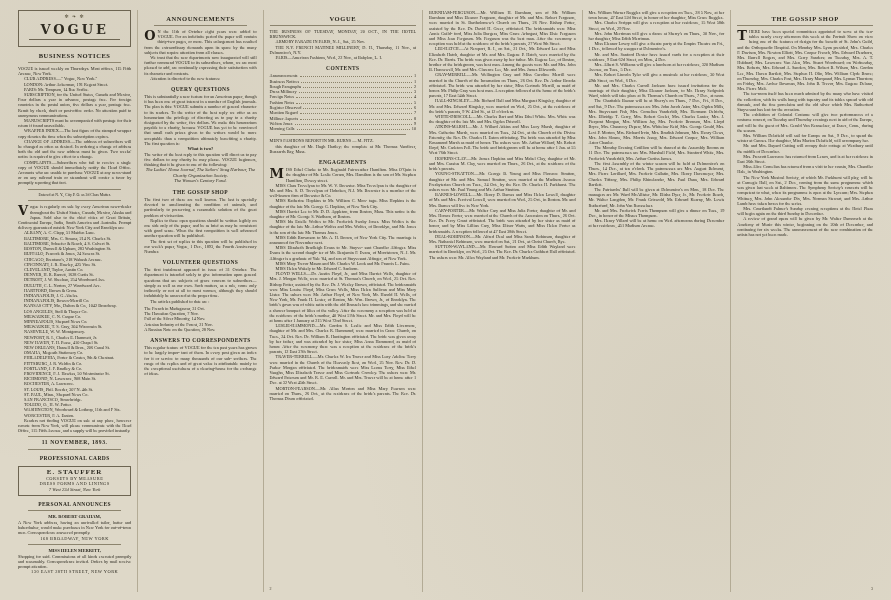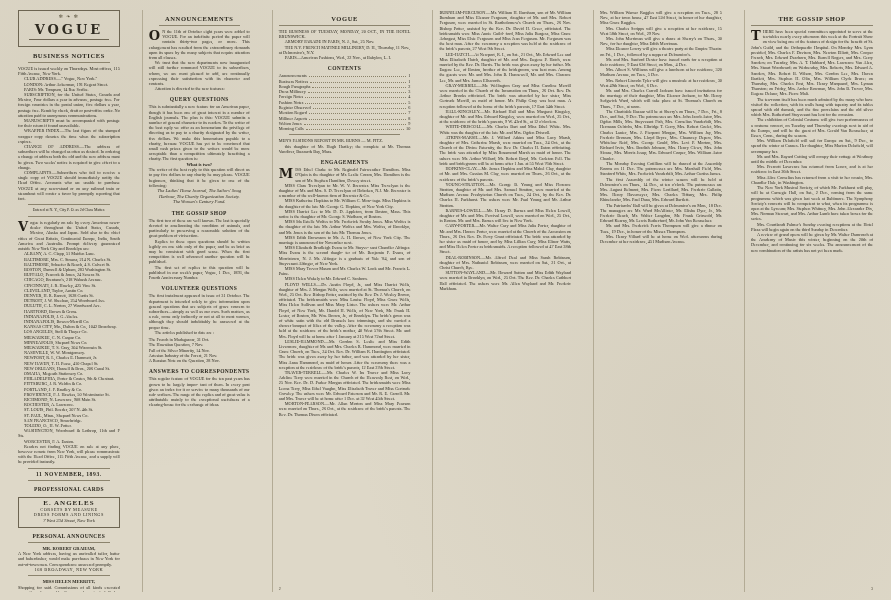--- a/index.html
+++ b/index.html
@@ -20,21 +20,21 @@
     background: #ded8c8;
     box-sizing: border-box;
     padding: 10px 12px 8px 12px;
     background-image:
       radial-gradient(circle at 12% 22%, rgba(150,140,115,0.10) 0, rgba(150,140,115,0) 38%),
       radial-gradient(circle at 78% 70%, rgba(150,140,115,0.10) 0, rgba(150,140,115,0) 42%);
   }
   .cols {
     display: flex;
     height: 100%;
-    gap: 16px;
+    gap: 0;
   }
   .col {
     box-sizing: border-box;
     padding: 0 6px;
     height: 100%;
     overflow: hidden;
     position: relative;
   }
   .col + .col {
     border-left: 1px solid #b3ab95;
@@ -240,21 +240,21 @@
       <p class="tx">WASHINGTON, Woodward &amp; Lothrop, 11th and F Sts.</p>
       <p class="tx">WORCESTER, F. A. Easton.</p>
       <p class="tx ind">Readers not finding VOGUE on sale at any place, however remote from New York, will please communicate with the Head Office, 115 Fifth Avenue, and a supply will be provided instantly.</p>
 
       <div class="hr-thin"></div>
       <p class="center-line md">11 NOVEMBER, 1893.</p>
       <div class="hr-thin"></div>
 
       <div class="sec-head small">PROFESSIONAL CARDS</div>
       <div class="adbox">
-        <p class="center-line lg">E. ANGELES</p>
+        <p class="center-line lg">E. STAUFFER</p>
         <p class="center-line caps">CORSETS BY MEASURE</p>
         <p class="center-line caps">DRESS FORMS AND LININGS</p>
         <p class="center-line i">7 West 23d Street, New York</p>
       </div>
 
       <div class="sec-head small">PERSONAL ANNOUNCES</div>
       <div class="hr-thin"></div>
       <p class="center-line b">MR. ROBERT GRAHAM,</p>
       <p class="tx">A New York address, having an unrivalled tailor, hatter and haberdasher, would make purchases in New York for out-of-town men. Correspondence answered promptly.</p>
       <p class="center-line caps">168 BROADWAY, NEW YORK</p>

